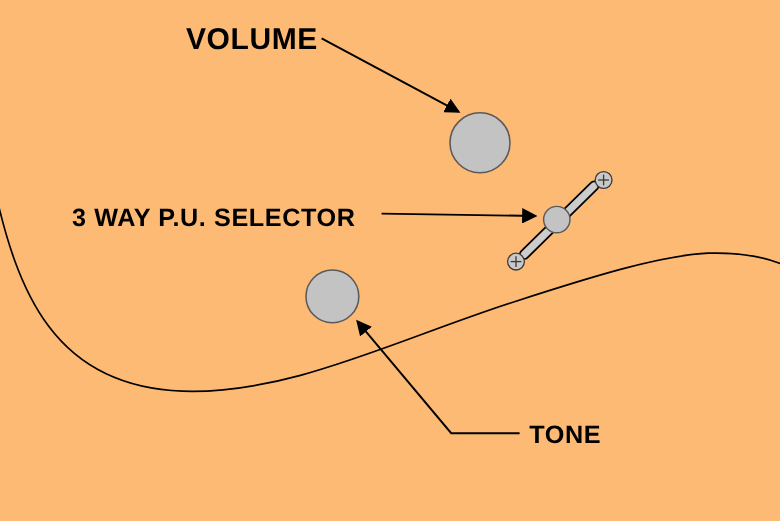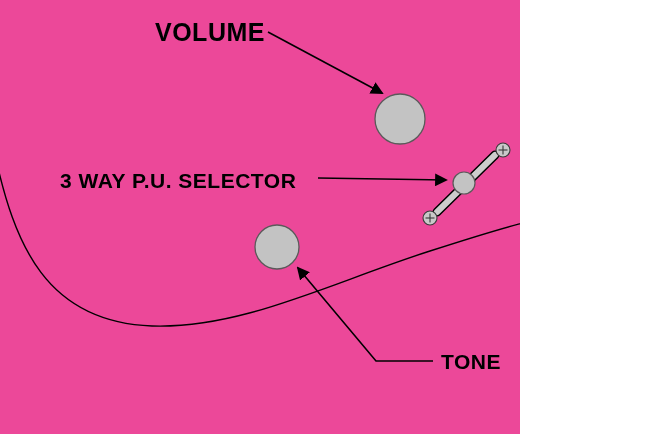--- a/index.html
+++ b/index.html
@@ -2,23 +2,23 @@
 <html><head>
 <meta charset="utf-8">
 <style>
   html, body {
     margin: 0;
     padding: 0;
     background: #ffffff;
   }
   .stage {
     position: relative;
-    width: 520px;
+    width: 650px;
     height: 434px;
-    background: #ec4899;
+    background: #fdba74;
     overflow: hidden;
   }
   svg text {
     font-family: "Liberation Sans", sans-serif;
     font-weight: 700;
     fill: #000000;
     letter-spacing: 0.5px;
   }
   .label-lg { font-size: 25px; }
   .label-md { font-size: 21px; }

